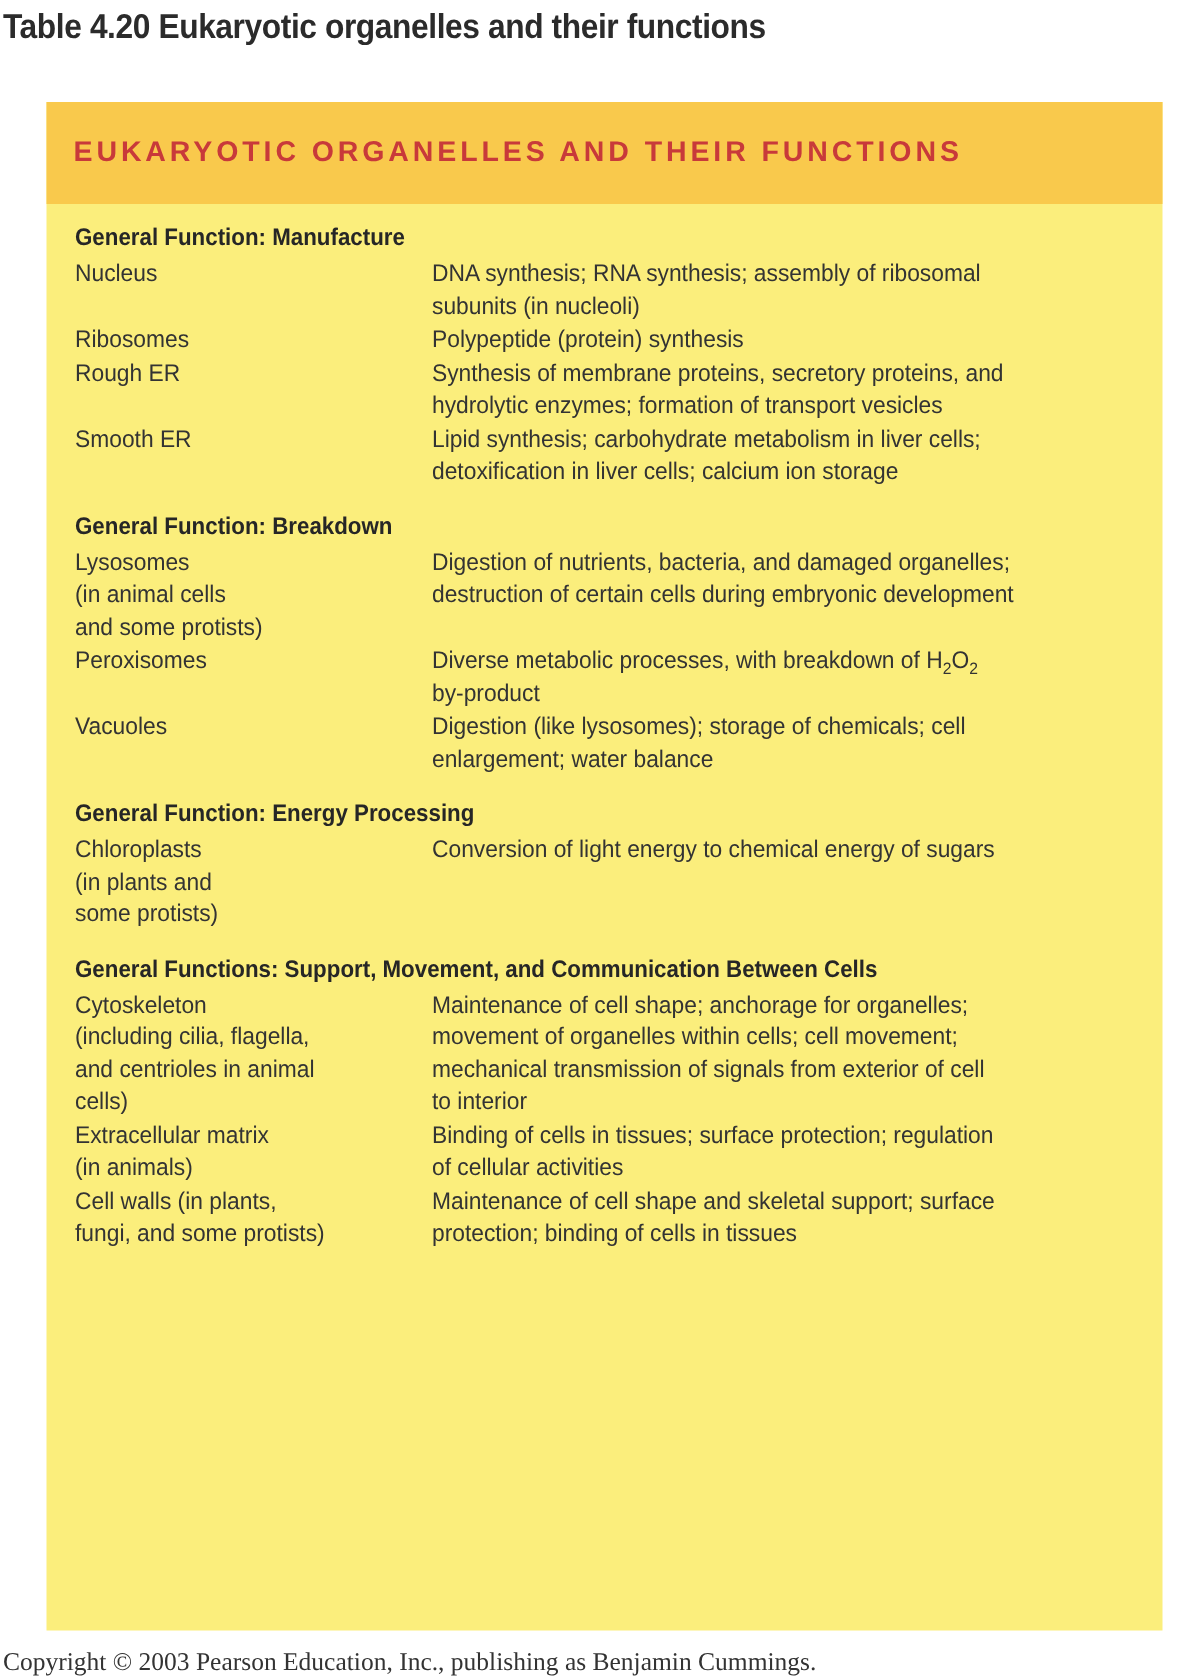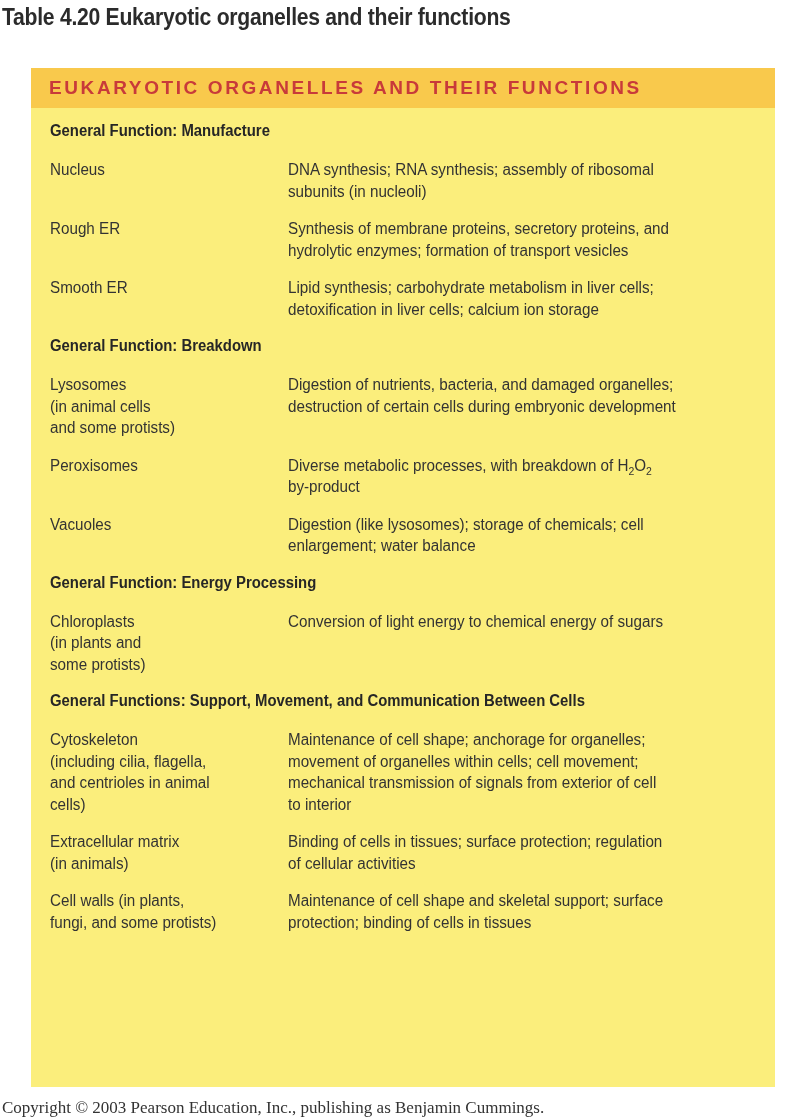--- a/index.html
+++ b/index.html
@@ -11,34 +11,34 @@
     position: absolute; left: 2px; top: 4px;
     font-family: "Liberation Sans", sans-serif; font-weight: bold;
     font-size: 23px; color: #2b2b2b; letter-spacing: -0.3px;
     transform: scaleX(0.92); transform-origin: left top;
   }
   .panel {
     position: absolute; left: 31px; top: 68px; width: 744px; height: 1019px;
     background: #fbee7c;
   }
   .panel-header {
-    height: 40px; background: #f9c94c;
+    height: 68px; background: #f9c94c;
     display: flex; align-items: center; padding-left: 18px;
   }
   .panel-header span {
     font-family: "Liberation Sans", sans-serif; font-weight: bold; font-size: 19px;
     color: #c83a3a; letter-spacing: 2.6px;
   }
   .panel-body { padding: 11px 16px 0 19px; position: relative; }
   .section { margin-bottom: 14px; }
   .section-heading {
     font-weight: bold; font-size: 16px; color: #262626; height: 24px; line-height: 24px;
     transform: scaleX(0.93); transform-origin: left center; white-space: nowrap;
   }
-  .row { display: flex; font-size: 16px; line-height: 21.5px; margin-top: 16px; }
+  .row { display: flex; font-size: 16px; line-height: 21.5px; margin-top: 1px; }
   .row .organelle { width: 238px; flex: none; color: #333; transform: scaleX(0.95); transform-origin: left top; }
   .row .function { width: 470px; color: #333; transform: scaleX(0.95); transform-origin: left top; }
   .line { display: block; white-space: nowrap; }
   sub { font-size: 11px; vertical-align: -4px; line-height: 0; }
   .copyright {
     position: absolute; left: 2px; top: 1098px;
     font-family: "Liberation Serif", serif; font-size: 17px; color: #333;
   }
 </style>
 </head>
@@ -53,20 +53,28 @@
   <div class="panel-body" id="panel-body">
       <div class="section">
         <div class="section-heading">General Function: Manufacture</div>
         <div class="row">
           <div class="organelle">
             <span class="line">Nucleus</span>
           </div>
           <div class="function">
             <span class="line">DNA synthesis; RNA synthesis; assembly of ribosomal</span>
             <span class="line">subunits (in nucleoli)</span>
+          </div>
+        </div>
+        <div class="row">
+          <div class="organelle">
+            <span class="line">Ribosomes</span>
+          </div>
+          <div class="function">
+            <span class="line">Polypeptide (protein) synthesis</span>
           </div>
         </div>
         <div class="row">
           <div class="organelle">
             <span class="line">Rough ER</span>
           </div>
           <div class="function">
             <span class="line">Synthesis of membrane proteins, secretory proteins, and</span>
             <span class="line">hydrolytic enzymes; formation of transport vesicles</span>
           </div>

